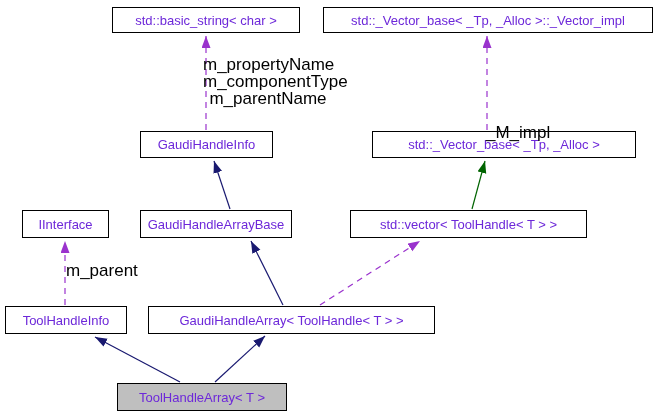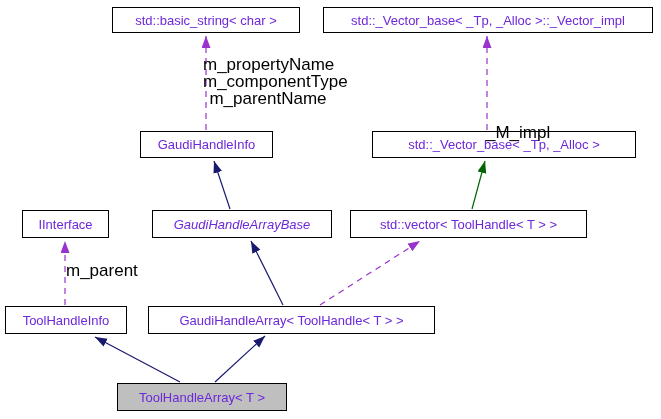--- a/index.html
+++ b/index.html
@@ -77,21 +77,21 @@
     <line x1="472" y1="209" x2="485" y2="161" stroke="#006400" stroke-width="1.2" marker-end="url(#arrow-green)"></line>
   </svg>
 
   <div class="node plain" style="left:112px; top:7px; width:188px; height:26px;">std::basic_string&lt; char &gt;</div>
   <div class="node plain" style="left:323px; top:7px; width:330px; height:26px;">std::_Vector_base&lt; _Tp, _Alloc &gt;::_Vector_impl</div>
 
   <div class="node" style="left:140px; top:131px; width:133px; height:27px;">GaudiHandleInfo</div>
   <div class="node plain" style="left:372px; top:131px; width:264px; height:27px;">std::_Vector_base&lt; _Tp, _Alloc &gt;</div>
 
   <div class="node" style="left:22px; top:210px; width:87px; height:28px;">IInterface</div>
-  <div class="node" style="left:152px; top:210px; width:180px; height:28px;font-style:italic;">GaudiHandleArrayBase</div>
+  <div class="node" style="left:140px; top:210px; width:152px; height:28px;">GaudiHandleArrayBase</div>
   <div class="node plain" style="left:350px; top:210px; width:237px; height:28px;">std::vector&lt; ToolHandle&lt; T &gt; &gt;</div>
 
   <div class="node" style="left:5px; top:306px; width:122px; height:28px;">ToolHandleInfo</div>
   <div class="node" style="left:148px; top:306px; width:287px; height:28px;">GaudiHandleArray&lt; ToolHandle&lt; T &gt; &gt;</div>
 
   <div class="node selected" style="left:117px; top:383px; width:170px; height:28px;">ToolHandleArray&lt; T &gt;</div>
 
   <div class="edge-label centered" style="left:203px; top:56px; width:130px;">
     <div>m_propertyName</div>
     <div>m_componentType</div>

